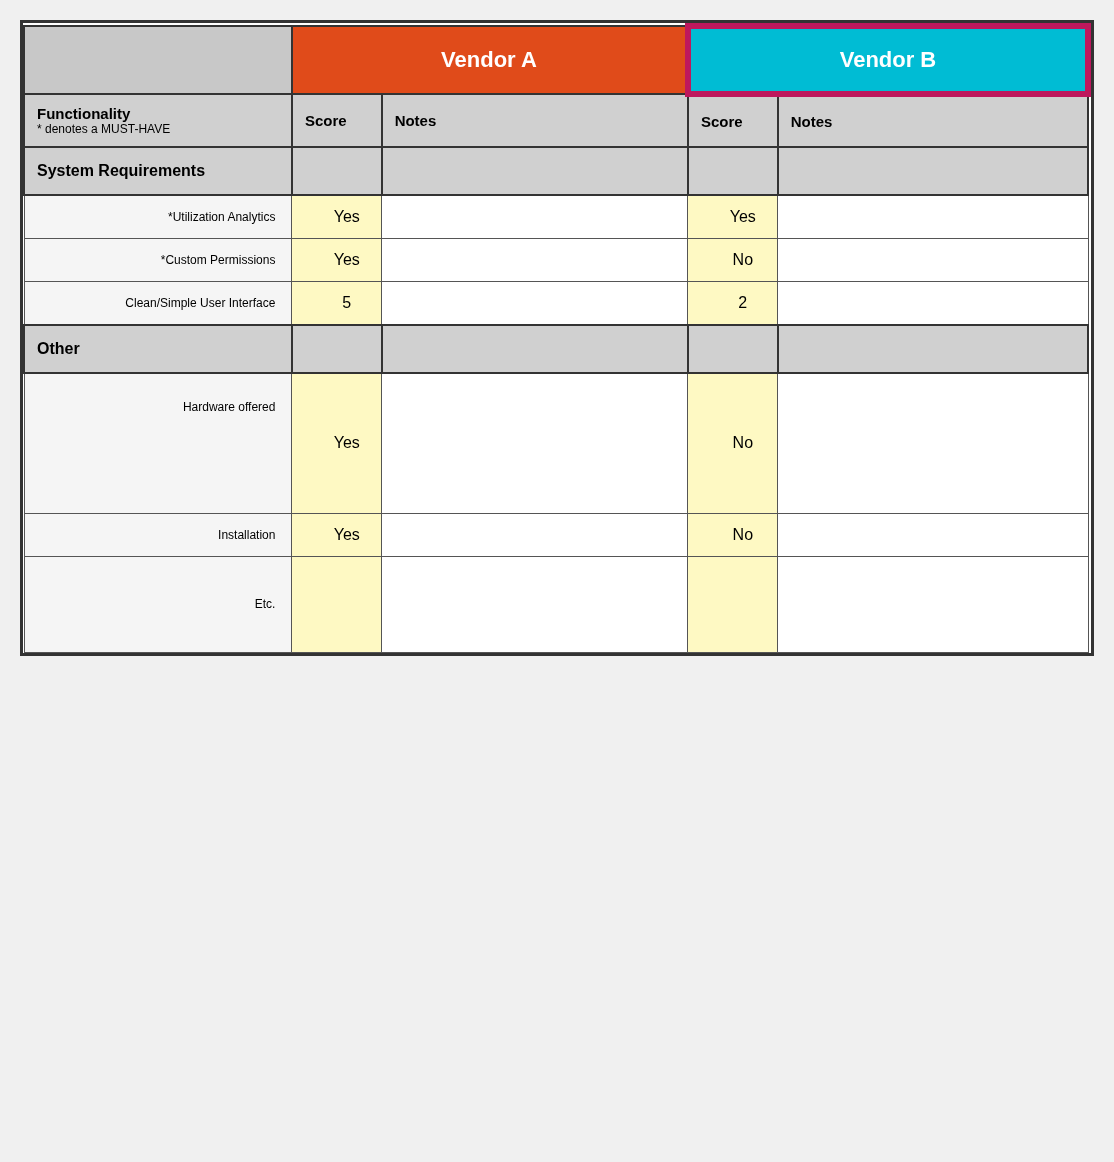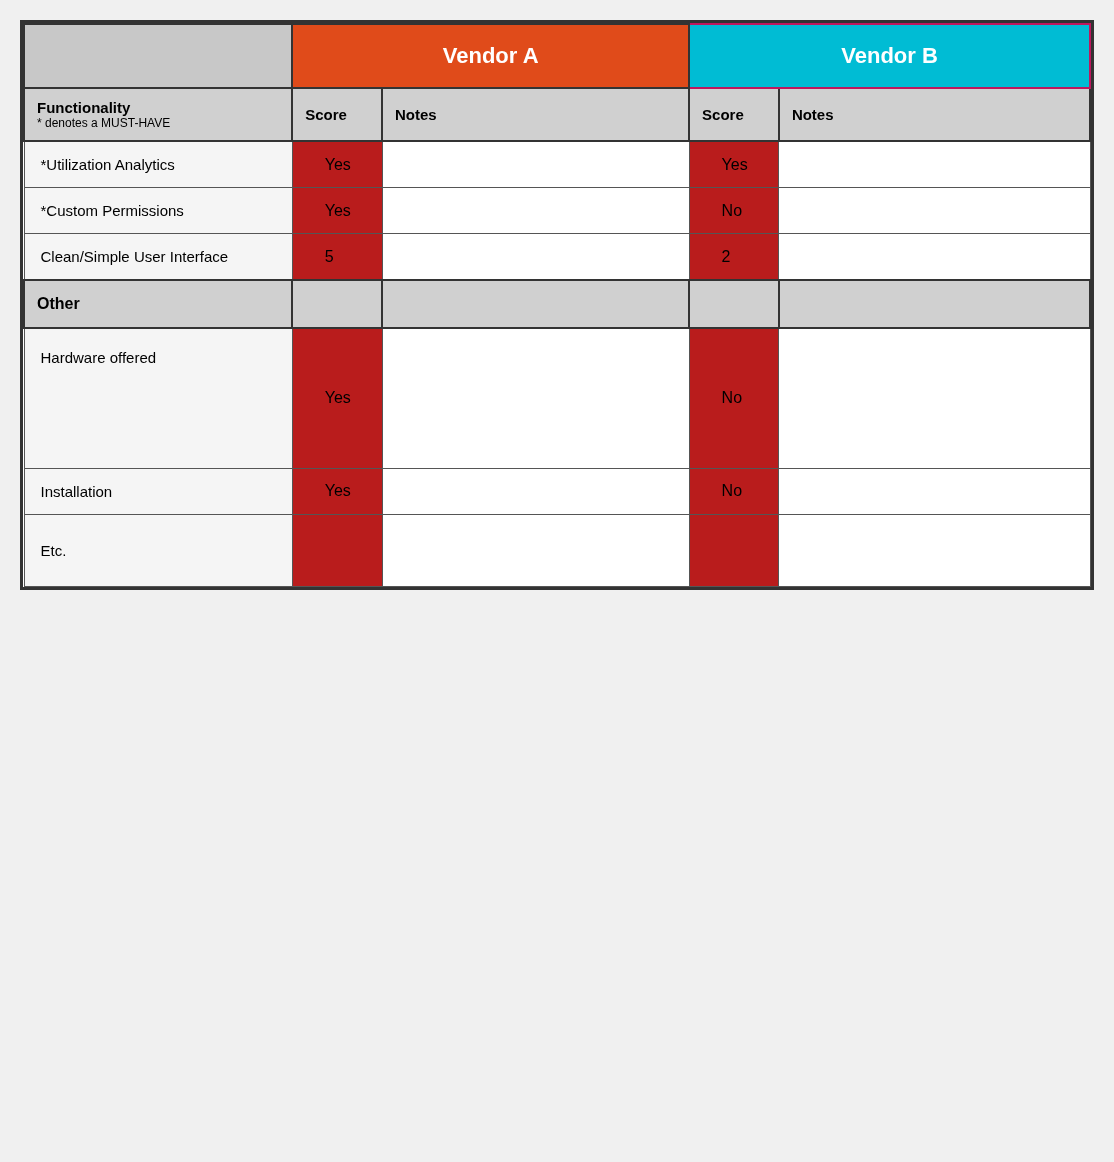--- a/index.html
+++ b/index.html
@@ -41,21 +41,21 @@
       border: 2px solid #333;
     }
 
     .vendor-a-header {
       background: #e04b1a;
       border: 2px solid #333;
     }
 
     .vendor-b-header {
       background: #00bcd4;
-      border: 2px solid #be185d;
+      border: 6px solid #be185d;
       margin-left: 28px;
     }
 
     
     .sub-header-row td {
       background: #d0d0d0;
       border: 2px solid #333;
       padding: 10px 12px;
       font-size: 15px;
       font-weight: bold;
@@ -84,25 +84,27 @@
     .data-row td {
       border: 1.5px solid #555;
       padding: 10px 12px;
       font-size: 15px;
       vertical-align: middle;
     }
 
     .data-row .req-name {
       background: #f5f5f5;
       padding: 14px 16px;
-      font-size: 15px;
+      font-size: 12px;
+      text-align: right;
     }
 
     .data-row .score-cell {
-      background: #b91c1c;
+      background: #fef9c3;
+      text-align: center;
       font-size: 16px;
       padding-left: 32px;
     }
 
     .data-row .notes-cell {
       background: #fff;
     }
 
     
     .col-req { width: 270px; }
@@ -111,21 +113,21 @@
     .col-score-b { width: 90px; }
     .col-notes-b { width: 314px; }
 
     
     .large-row td {
       height: 140px;
     }
 
     
     .etc-row td {
-      height: 72px;
+      height: 96px;
     }
   </style>
 </head>
 <body>
 
 <div class="table-wrapper">
   <table>
     <colgroup>
       <col class="col-req">
       <col class="col-score-a">
@@ -147,20 +149,27 @@
         <td class="req-cell col-req">
           <span>Functionality</span>
           <span class="must-have">* denotes a MUST-HAVE</span>
         </td>
         <td class="col-score-a">Score</td>
         <td class="col-notes-a">Notes</td>
         <td class="col-score-b">Score</td>
         <td class="col-notes-b">Notes</td>
       </tr>
 
+      <tr class="section-header-row">
+        <td>System Requirements</td>
+        <td></td>
+        <td></td>
+        <td></td>
+        <td></td>
+      </tr>
 
       <tr class="data-row">
         <td class="req-name">*Utilization Analytics</td>
         <td class="score-cell">Yes</td>
         <td class="notes-cell"></td>
         <td class="score-cell">Yes</td>
         <td class="notes-cell"></td>
       </tr>
 
       <tr class="data-row">
@@ -184,21 +193,21 @@
 
       <tr class="section-header-row">
         <td>Other</td>
         <td></td>
         <td></td>
         <td></td>
         <td></td>
       </tr>
 
       <tr class="data-row large-row">
-        <td class="req-name" style="vertical-align: top; padding-top: 20px; margin-top: 34px;">Hardware offered</td>
+        <td class="req-name" style="vertical-align: top; padding-top: 26px; margin-top: 34px;">Hardware offered</td>
         <td class="score-cell">Yes</td>
         <td class="notes-cell"></td>
         <td class="score-cell">No</td>
         <td class="notes-cell"></td>
       </tr>
 
       <tr class="data-row">
         <td class="req-name">Installation</td>
         <td class="score-cell">Yes</td>
         <td class="notes-cell"></td>

